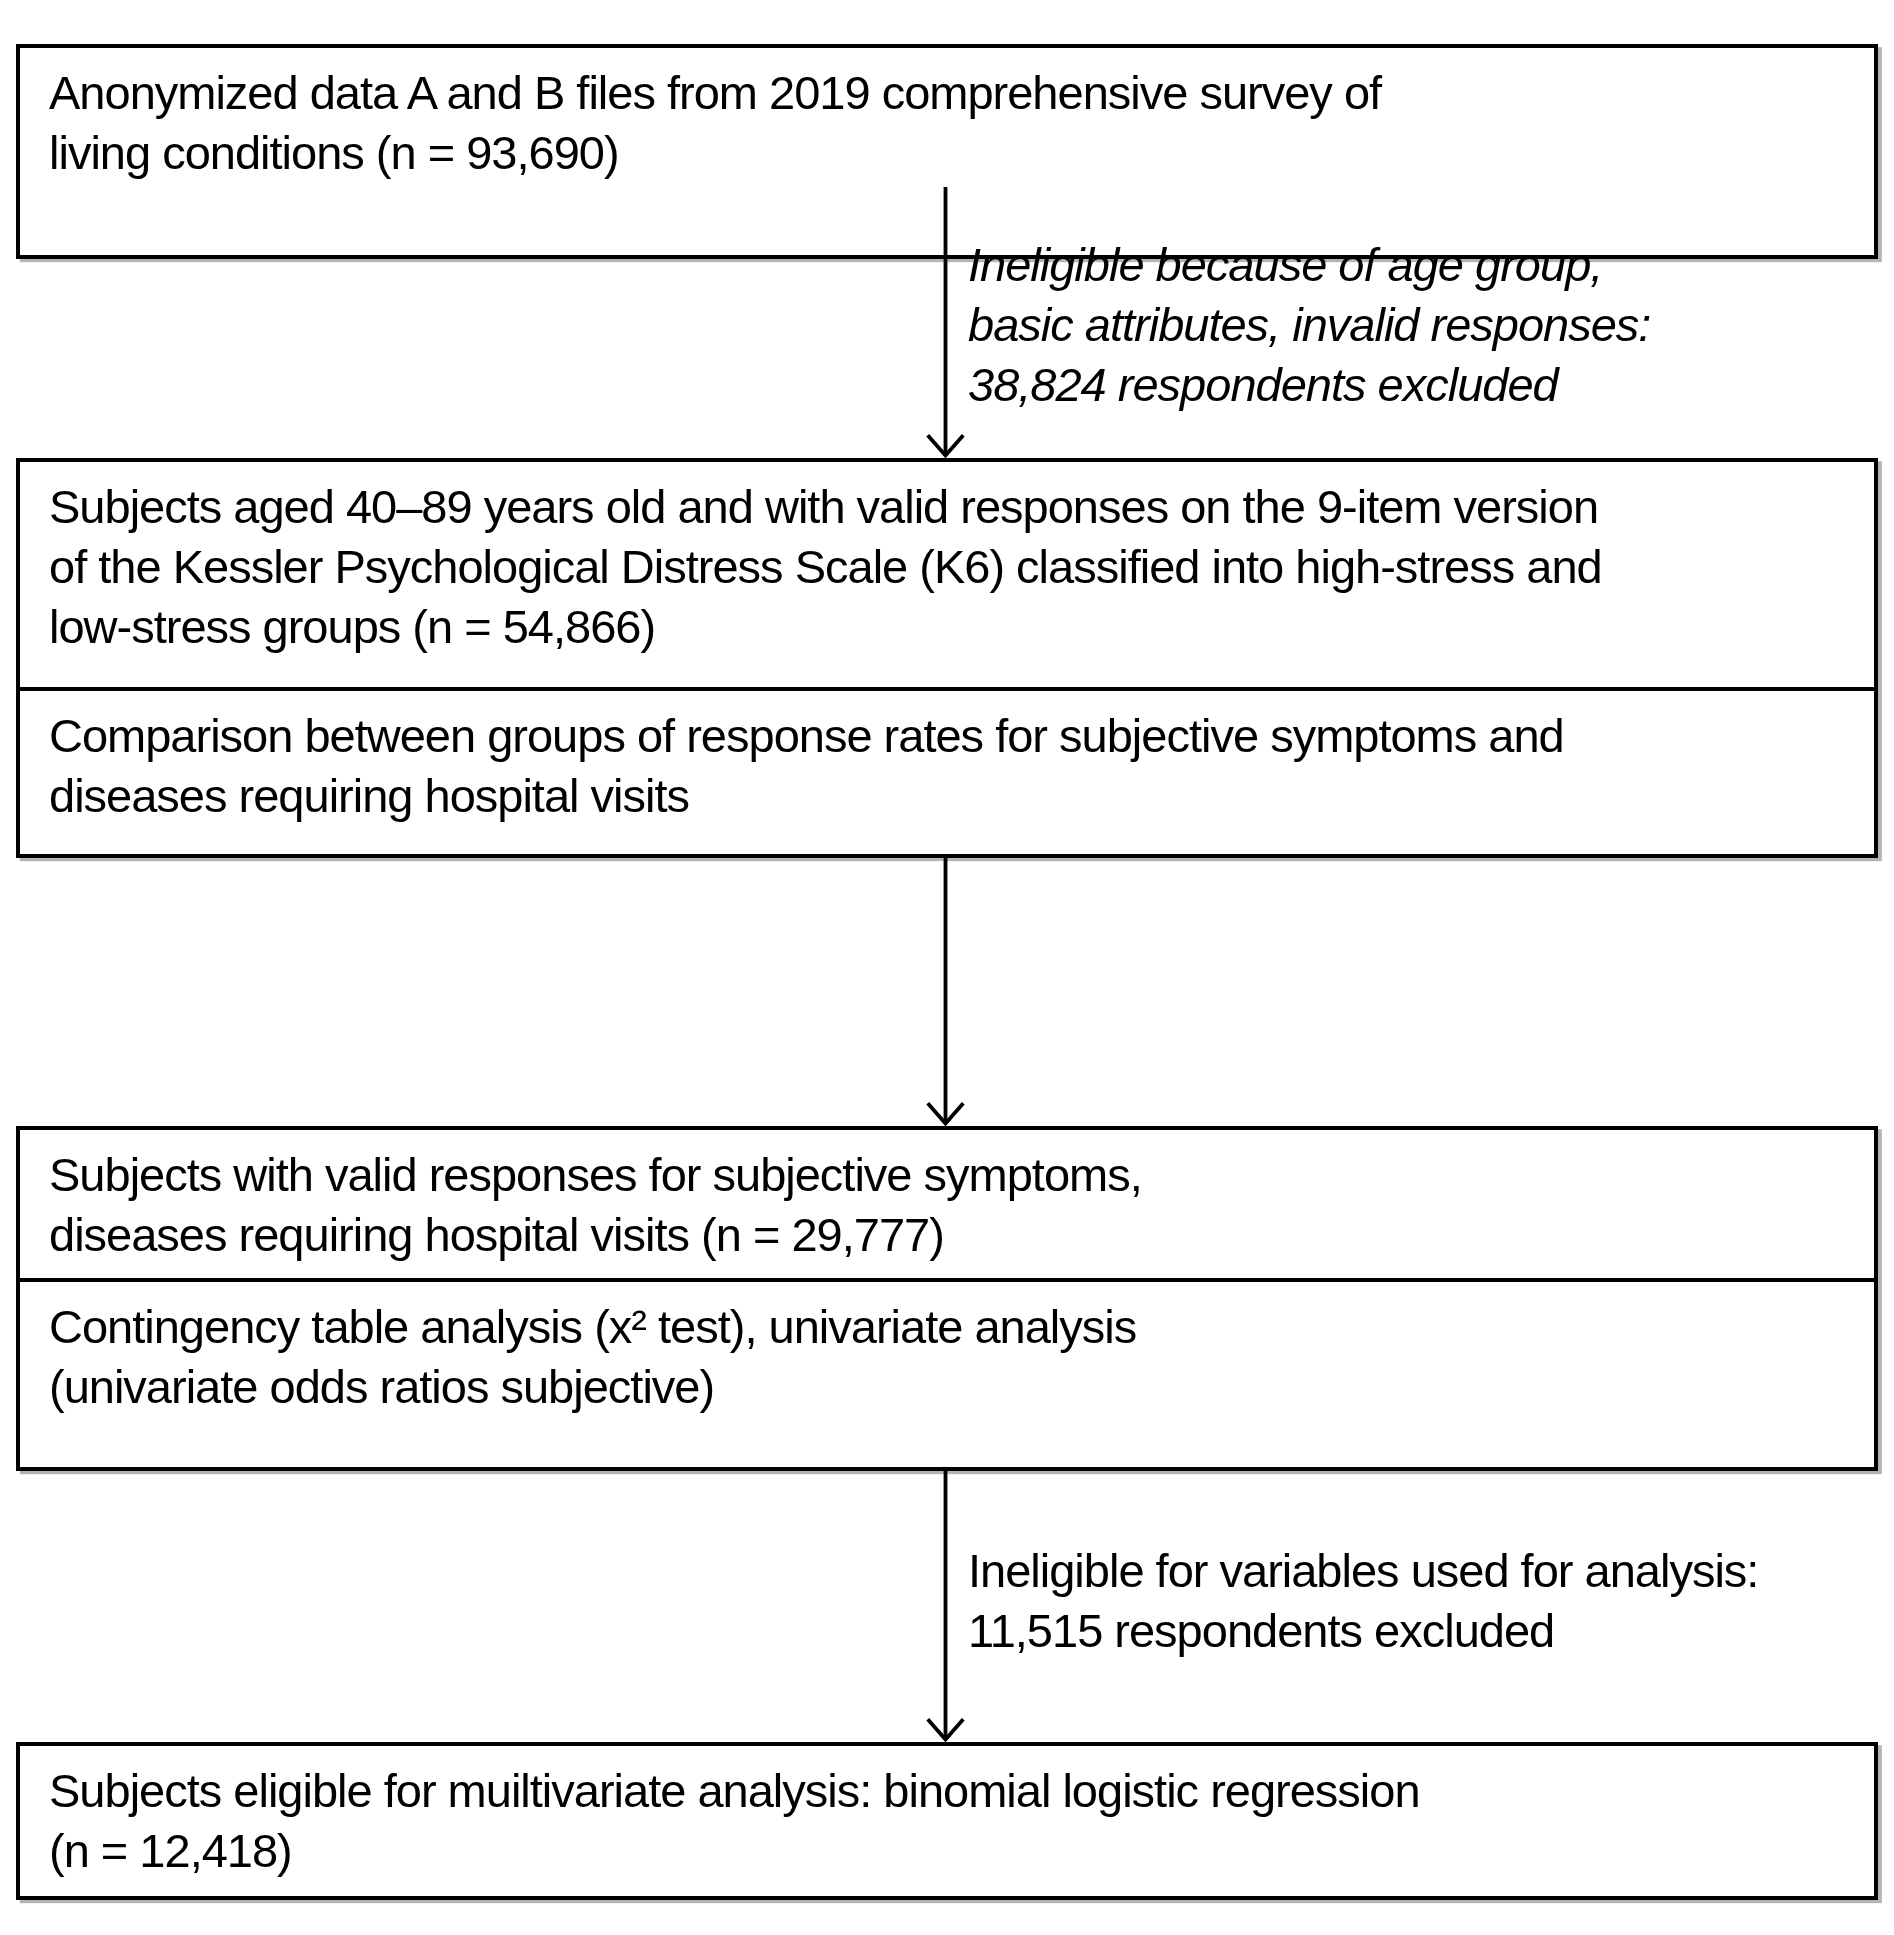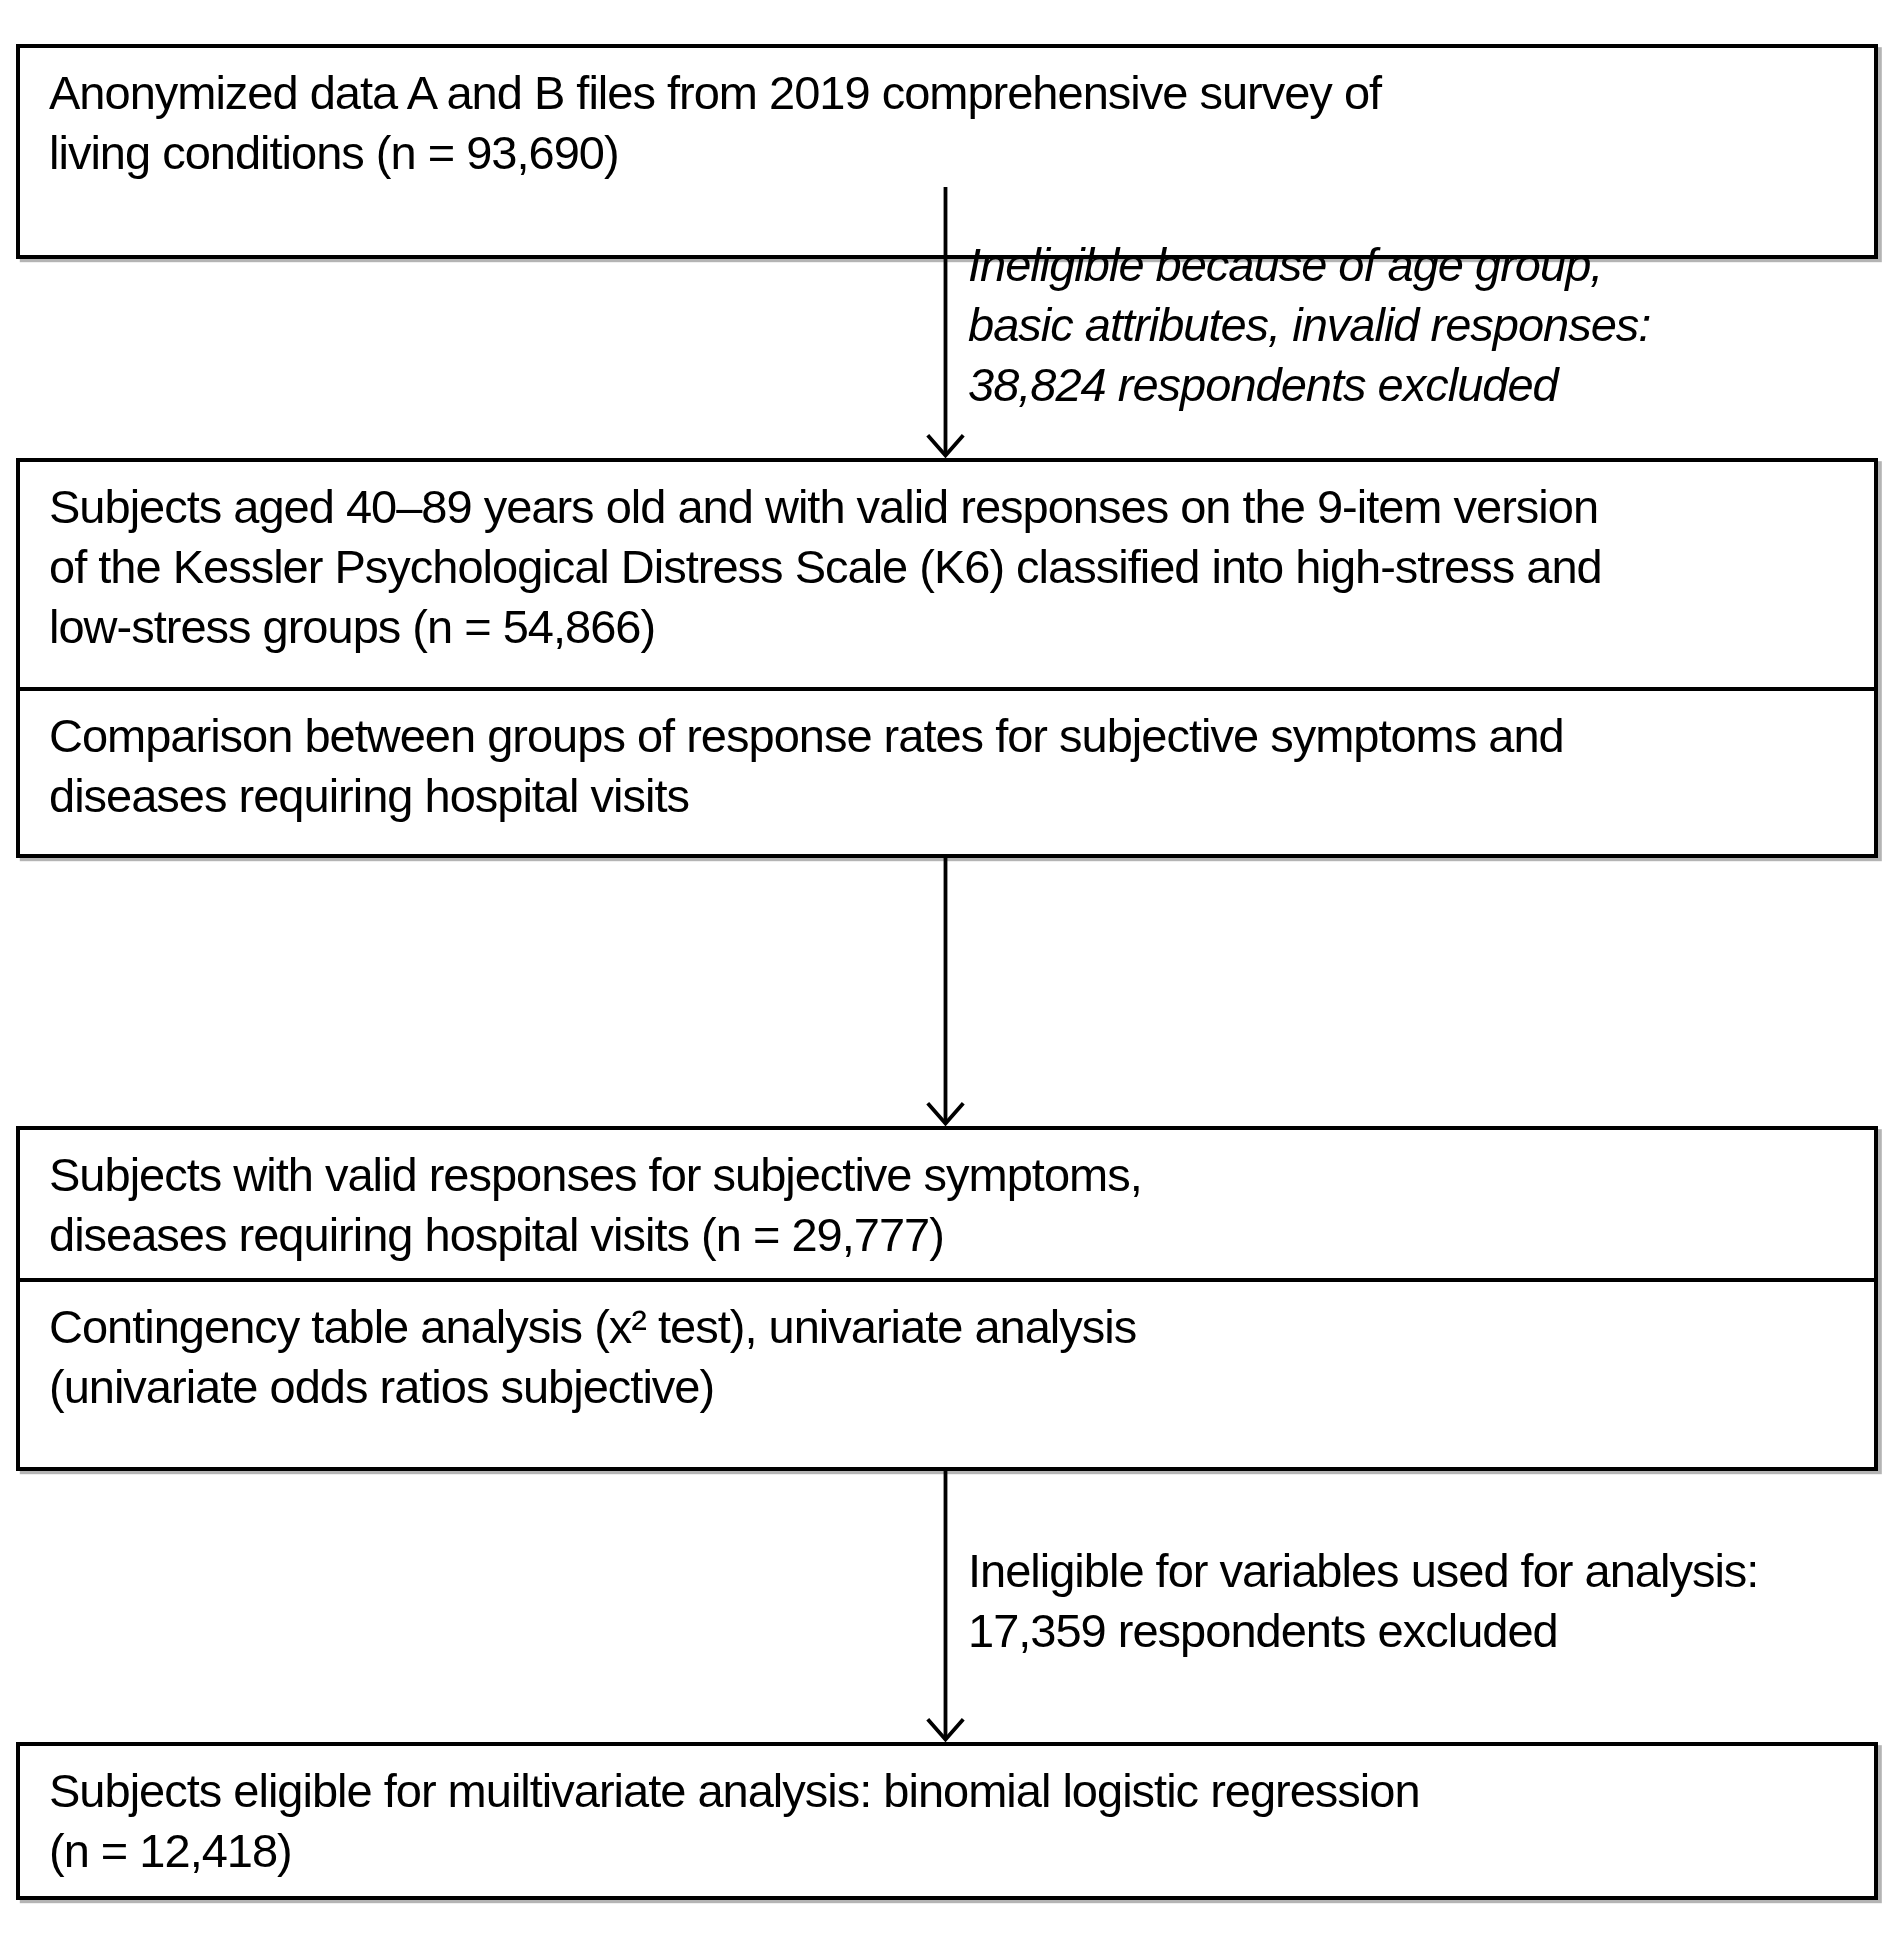--- a/index.html
+++ b/index.html
@@ -114,21 +114,21 @@
   </div>
 
   <div class="arrow" style="top:1471px; height:271px;">
     <svg width="51" height="271" viewBox="0 0 80 427" xmlns="http://www.w3.org/2000/svg">
       <line x1="40" y1="0" x2="40" y2="423" stroke="#000000" stroke-width="6"></line>
       <path d="M 12 391 L 40 423 L 68 391" fill="none" stroke="#000000" stroke-width="6"></path>
     </svg>
   </div>
 
   <div class="side-label" style="top:1541px;">Ineligible for variables used for analysis:
-17,359 respondents excluded</div>
+11,515 respondents excluded</div>
 
   <div class="box" style="top:1742px; height:158px;">
     <div class="box-text">Subjects eligible for muiltivariate analysis: binomial logistic regression
 (n = 12,418)</div>
   </div>
 
 </div>
 
 
 </body></html>

